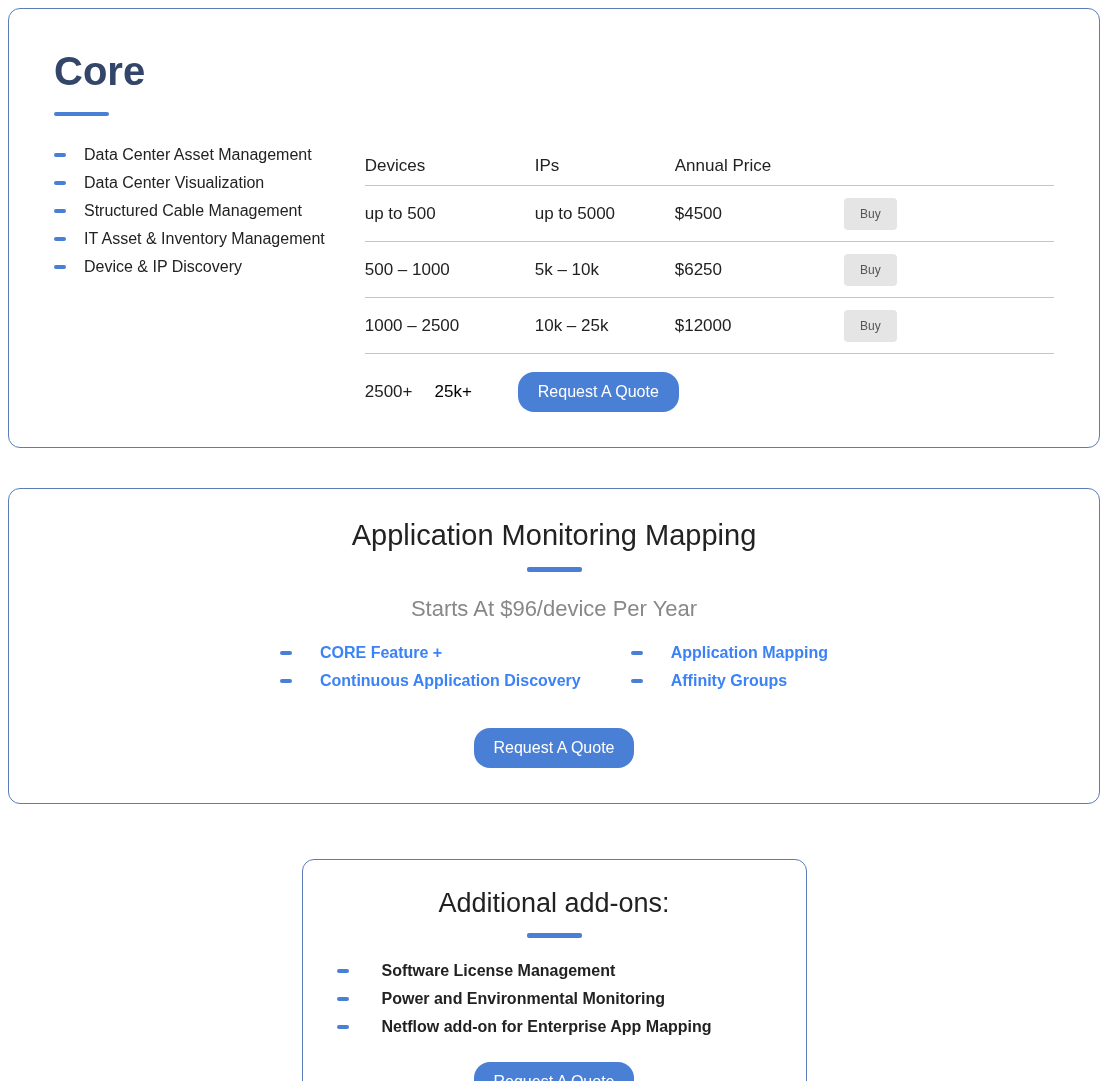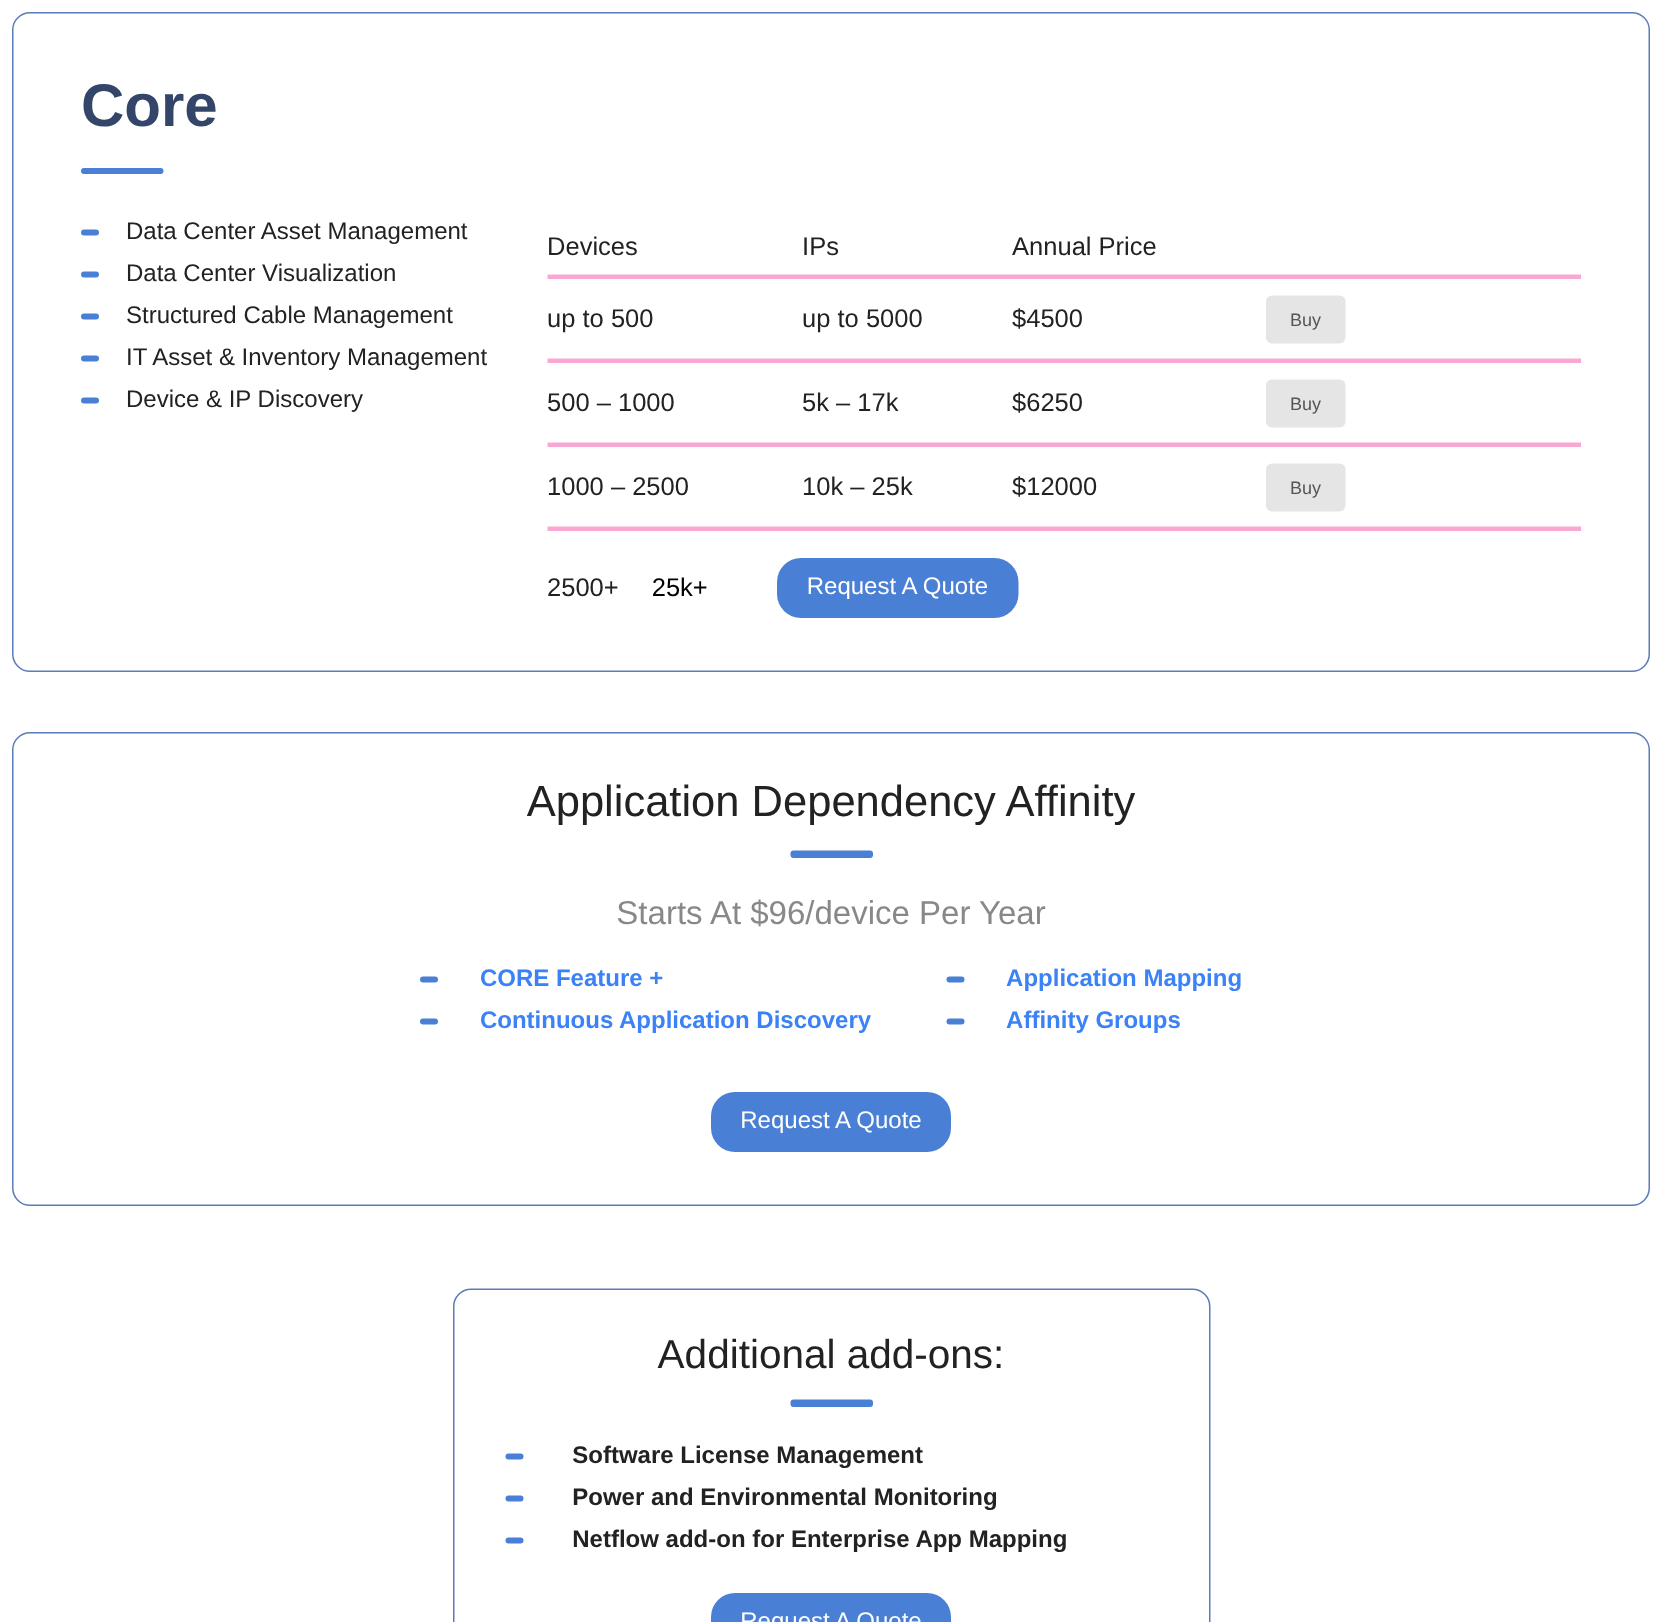--- a/index.html
+++ b/index.html
@@ -58,21 +58,21 @@
       background: #4a7fd6;
       border-radius: 2px;
       flex-shrink: 0;
     }
     .pricing-table {
       flex: 1;
     }
     .pricing-row {
       display: flex;
       align-items: center;
-      border-bottom: 3px solid #f9a8d4;
+      border-bottom: 1px solid #f9a8d4;
       min-height: 56px;
     }
     .pricing-row.header-row {
       min-height: 40px;
     }
     .pricing-row:last-child {
       border-bottom: none;
     }
     .col-devices {
       flex: 0 0 170px;
@@ -245,41 +245,41 @@
         <div class="col-buy"></div>
       </div>
       <div class="pricing-row">
         <div class="col-devices">up to 500</div>
         <div class="col-ips">up to 5000</div>
         <div class="col-price">$4500</div>
         <div class="col-buy"><button class="buy-btn">Buy</button></div>
       </div>
       <div class="pricing-row">
         <div class="col-devices">500 – 1000</div>
-        <div class="col-ips">5k – 17k</div>
+        <div class="col-ips">5k – 10k</div>
         <div class="col-price">$6250</div>
         <div class="col-buy"><button class="buy-btn">Buy</button></div>
       </div>
       <div class="pricing-row">
         <div class="col-devices">1000 – 2500</div>
         <div class="col-ips">10k – 25k</div>
         <div class="col-price">$12000</div>
         <div class="col-buy"><button class="buy-btn">Buy</button></div>
       </div>
       <div class="pricing-row quote-row">
         <div class="col-devices">2500+</div>
         <div class="col-ips-q">25k+</div>
         <button class="quote-btn">Request A Quote</button>
       </div>
     </div>
   </div>
 </div>
 
 <div class="card adm-card">
-  <h2 class="adm-title">Application Dependency Affinity</h2>
+  <h2 class="adm-title">Application Monitoring Mapping</h2>
   <div class="underline-center"></div>
   <div class="adm-subtitle">Starts At $96/device Per Year</div>
   <div class="adm-features">
     <ul class="adm-col">
       <li>
           <span class="dash-icon"></span>
           <span>CORE Feature +</span>
         </li>
       <li>
           <span class="dash-icon"></span>

